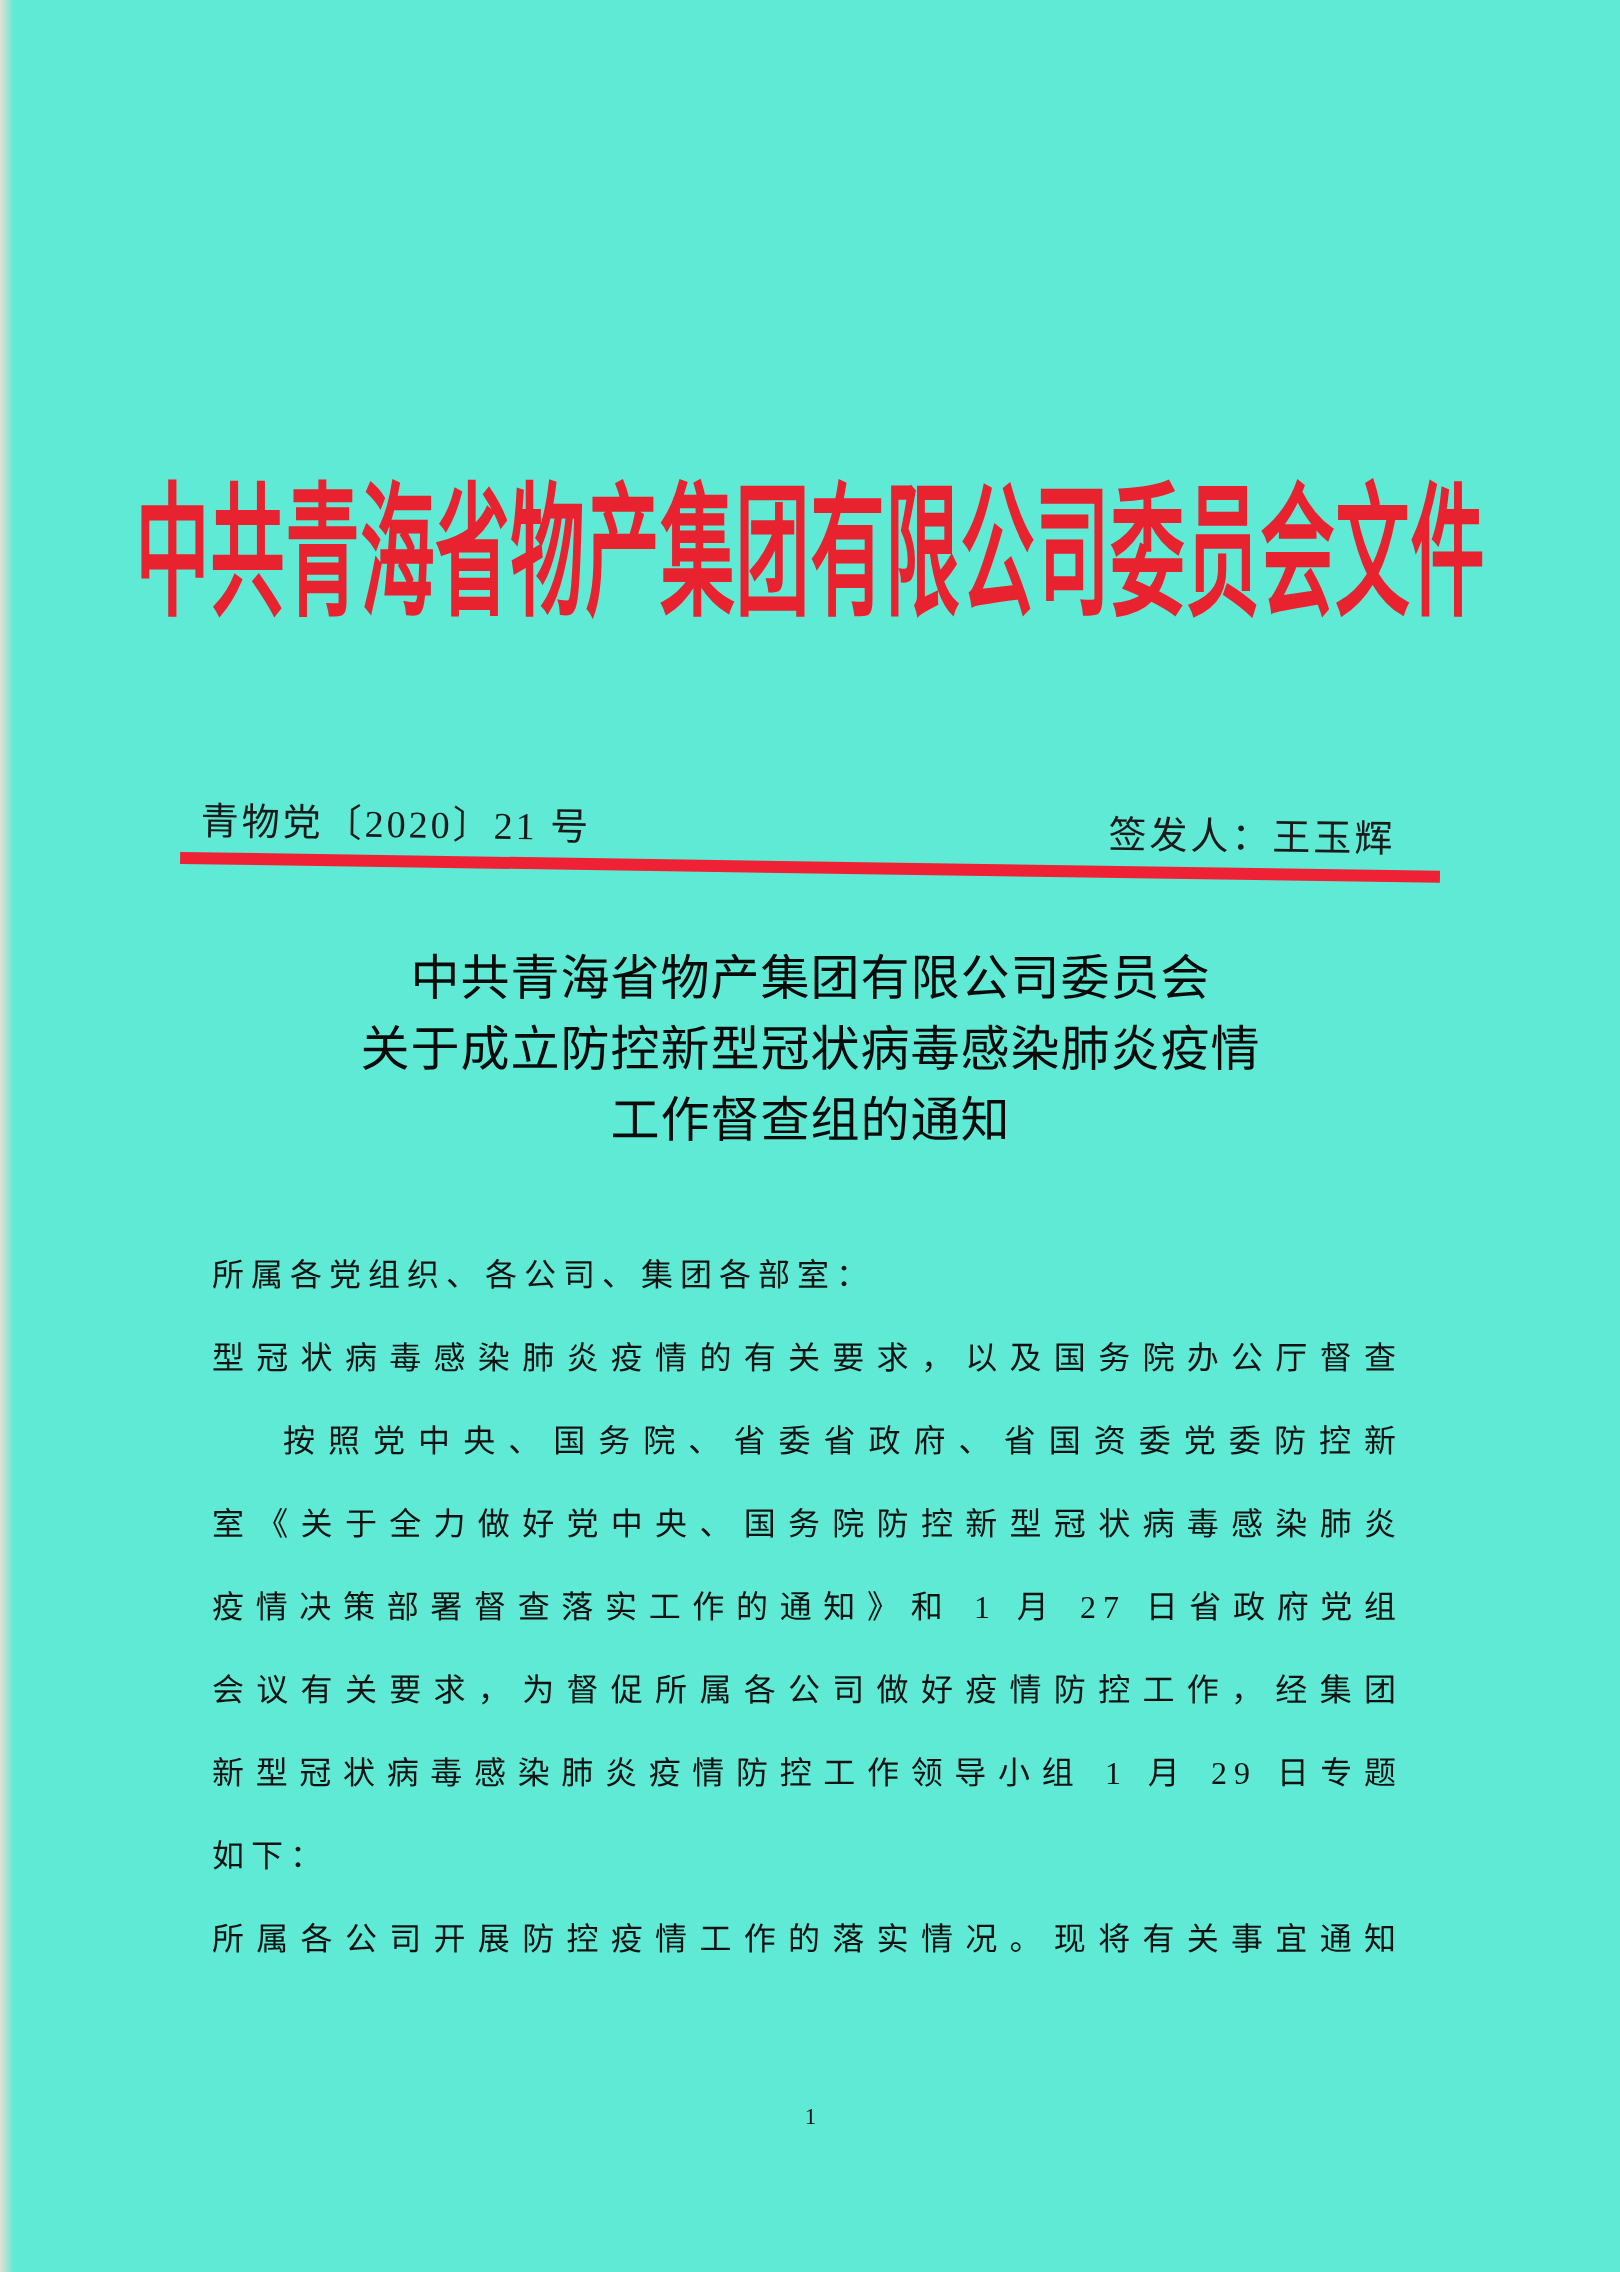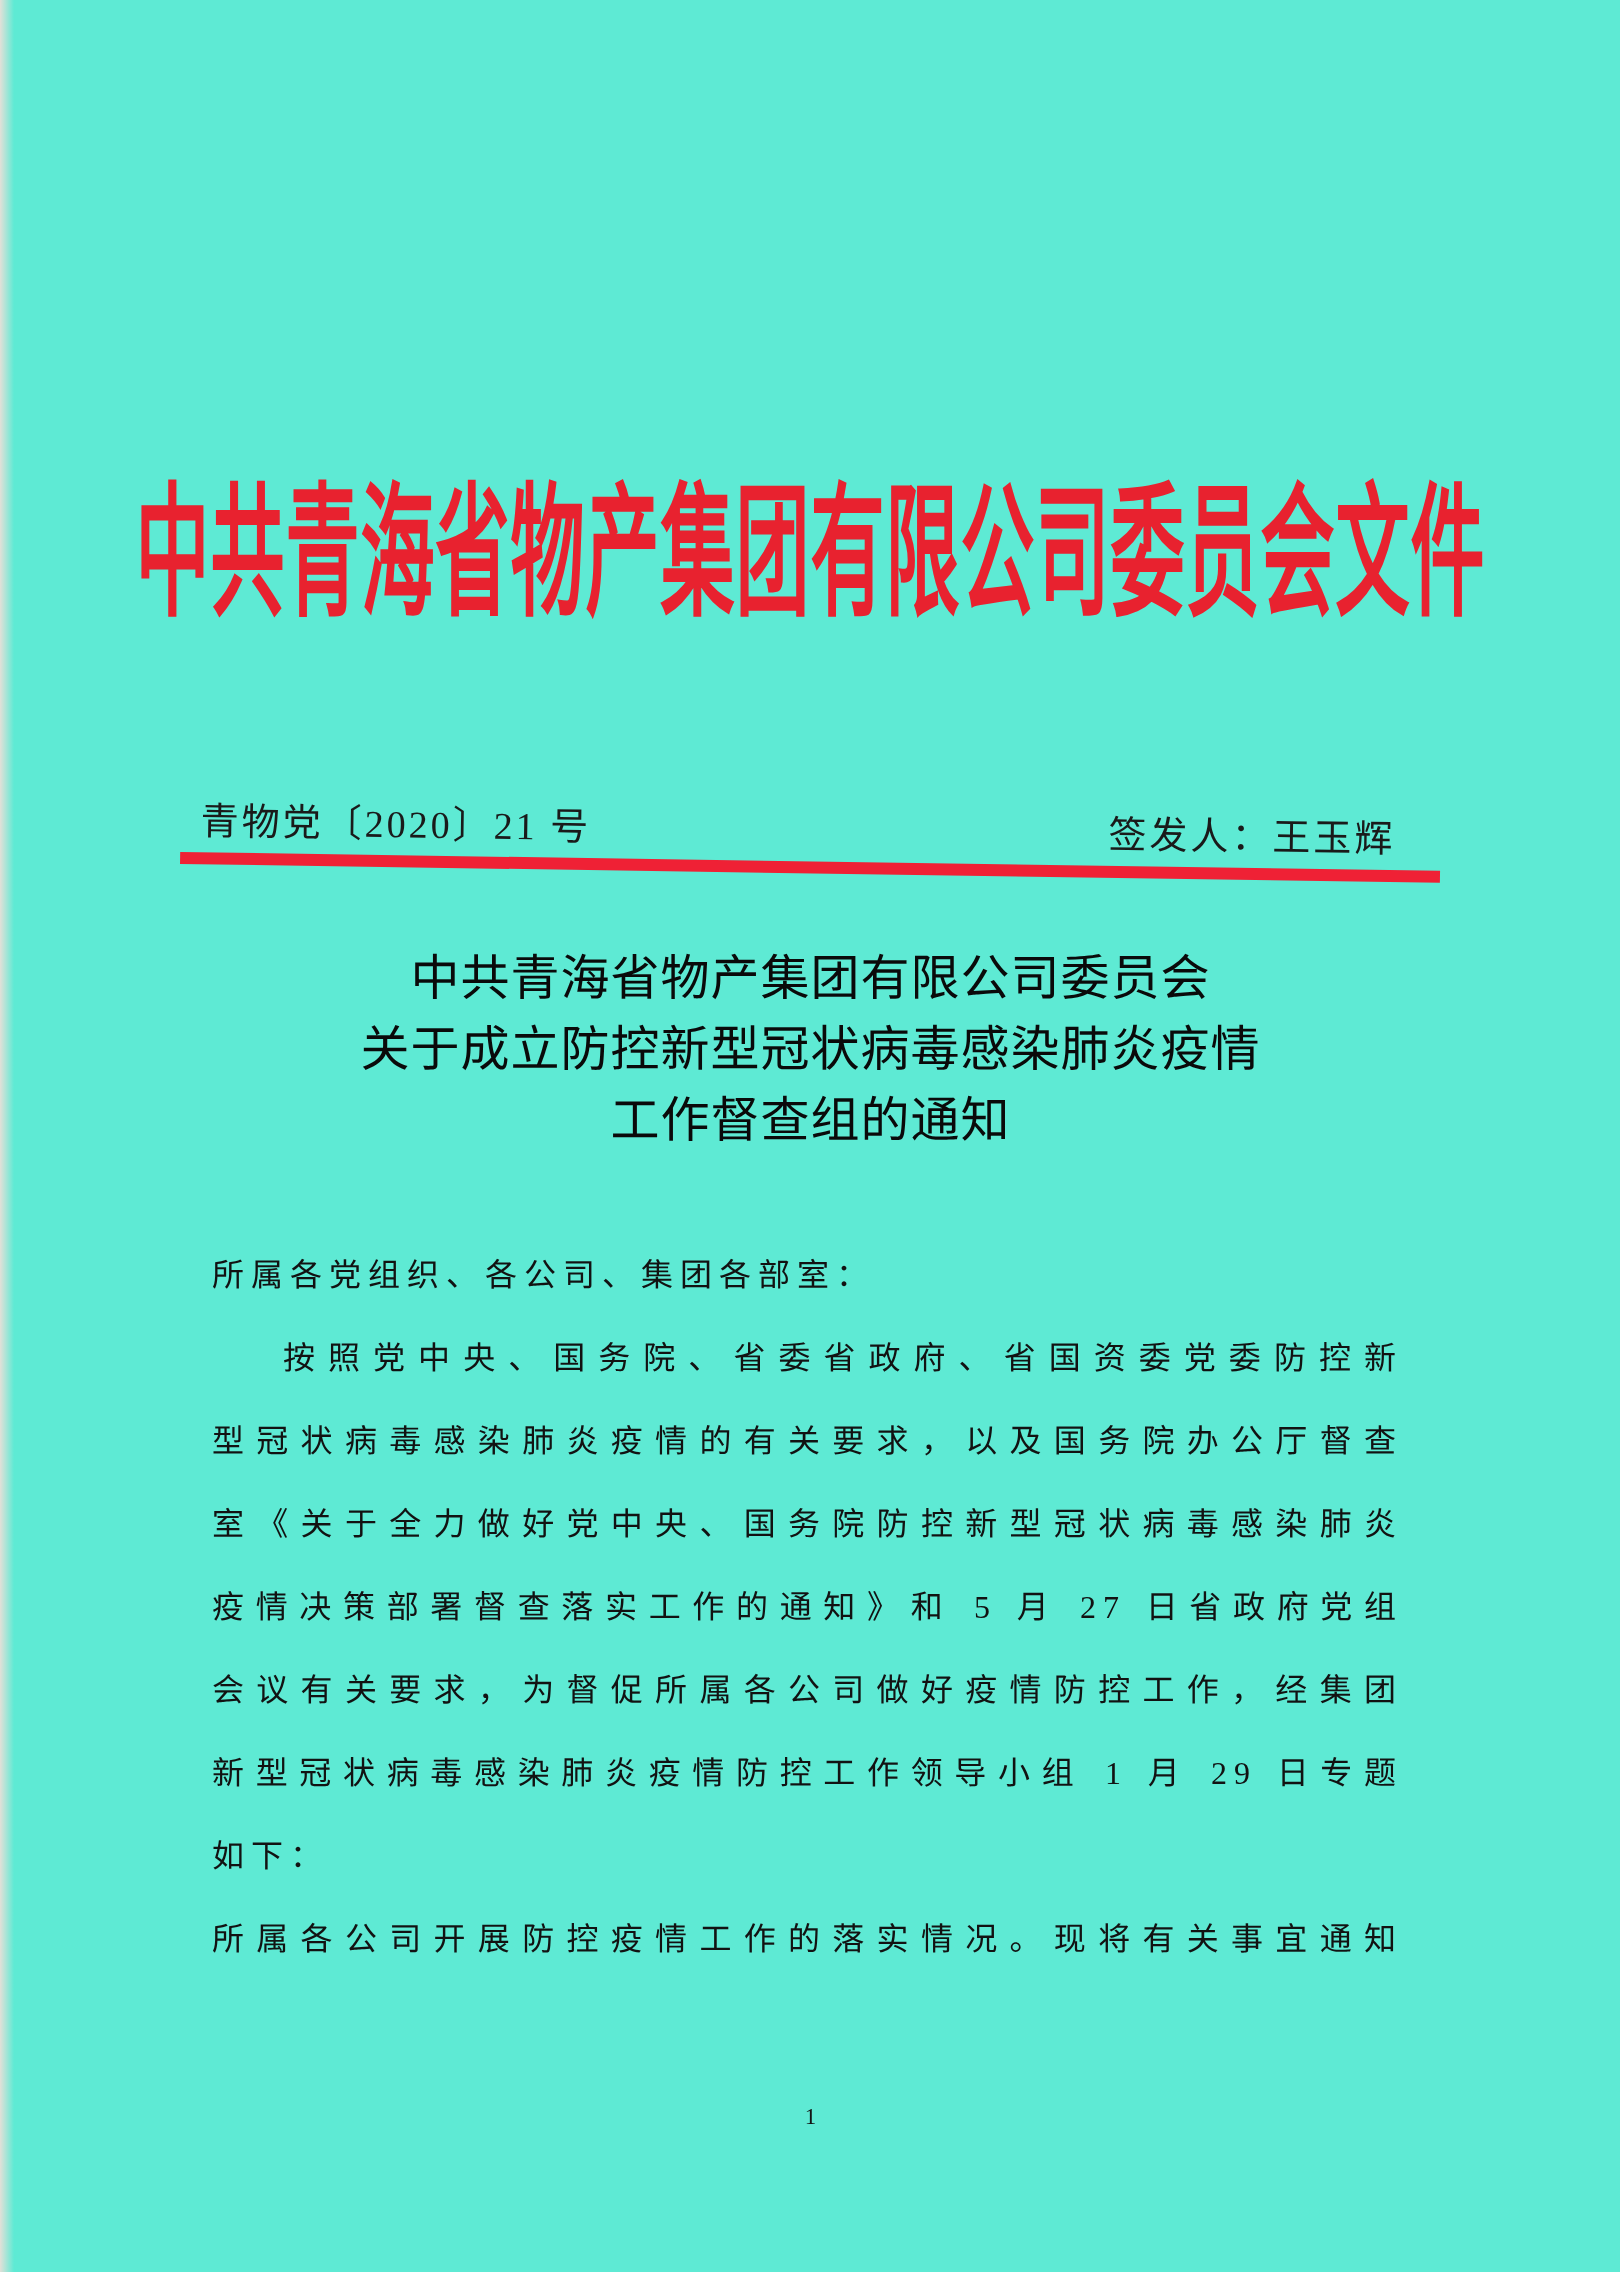--- a/index.html
+++ b/index.html
@@ -126,24 +126,24 @@
   </div>
 
   <div class="doc-title">
     <div>中共青海省物产集团有限公司委员会</div>
     <div>关于成立防控新型冠状病毒感染肺炎疫情</div>
     <div>工作督查组的通知</div>
   </div>
 
   <div class="doc-body">
     <div class="line">所属各党组织、各公司、集团各部室：</div>
+    <div class="line just">型冠状病毒感染肺炎疫情的有关要求，以及国务院办公厅督查</div>
     <div class="line just indent">按照党中央、国务院、省委省政府、省国资委党委防控新</div>
-    <div class="line just">型冠状病毒感染肺炎疫情的有关要求，以及国务院办公厅督查</div>
     <div class="line just">室《关于全力做好党中央、国务院防控新型冠状病毒感染肺炎</div>
-    <div class="line just">疫情决策部署督查落实工作的通知》和 5 月 27 日省政府党组</div>
+    <div class="line just">疫情决策部署督查落实工作的通知》和 1 月 27 日省政府党组</div>
     <div class="line just">会议有关要求，为督促所属各公司做好疫情防控工作，经集团</div>
     <div class="line just">新型冠状病毒感染肺炎疫情防控工作领导小组 1 月 29 日专题</div>
     <div class="line">如下：</div>
     <div class="line just">所属各公司开展防控疫情工作的落实情况。现将有关事宜通知</div>
   </div>
 
   <div class="page-number">1</div>
 
 </div>
 

